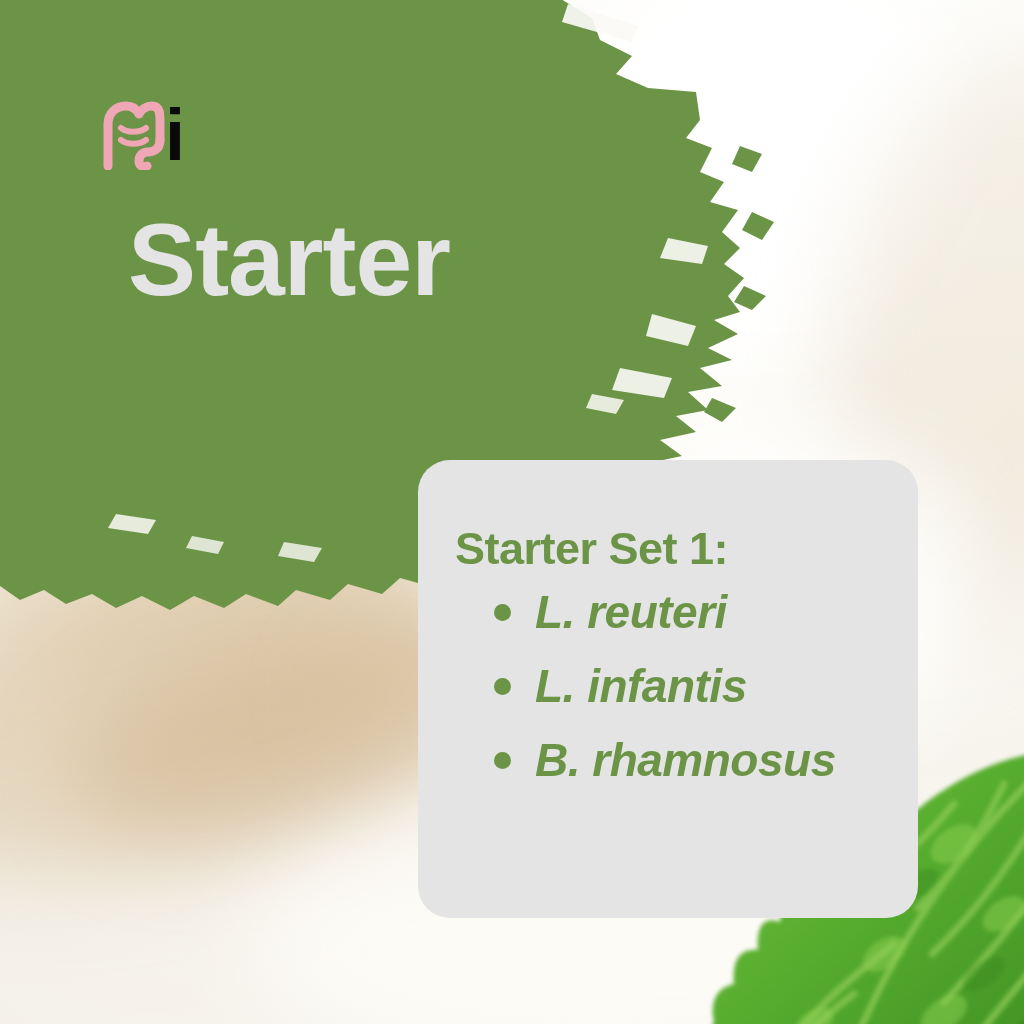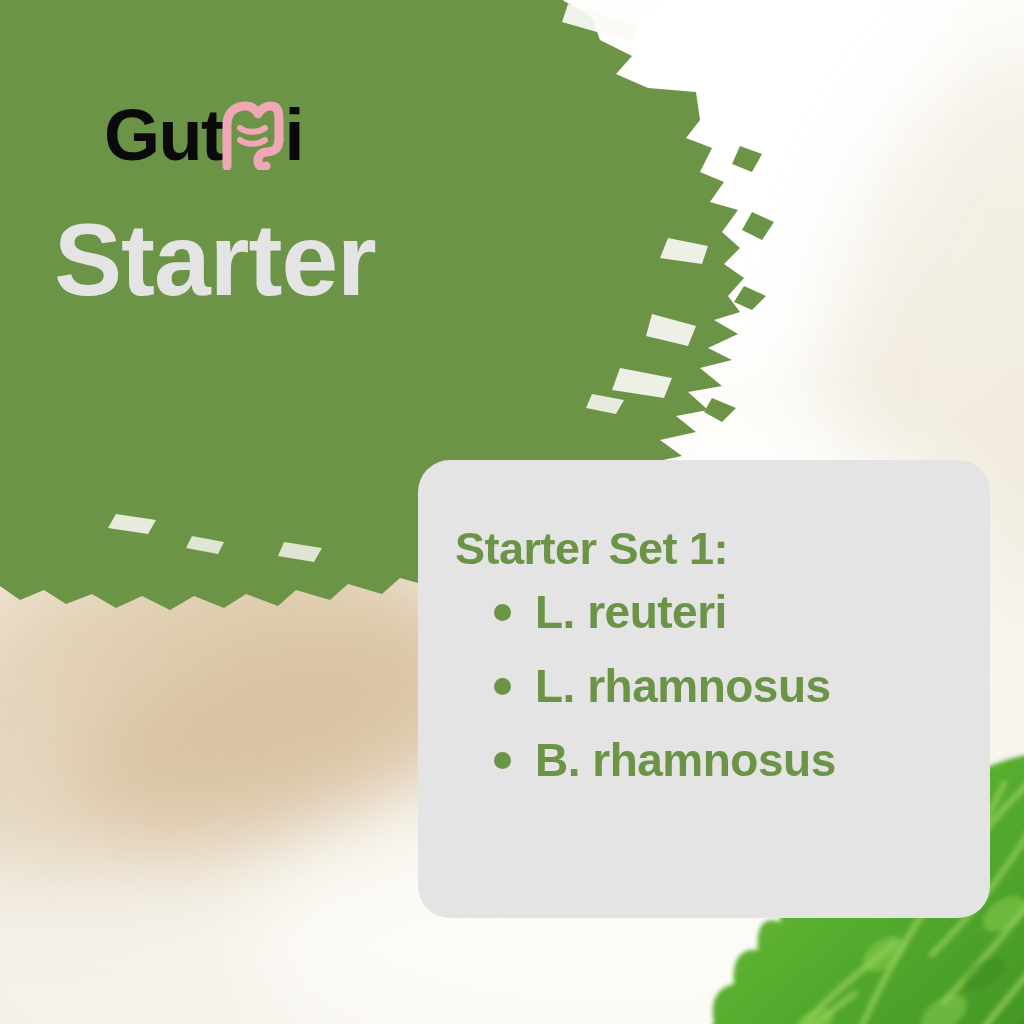--- a/index.html
+++ b/index.html
@@ -44,34 +44,34 @@
   
   .logo{position:absolute;left:104px;top:96px;display:flex;align-items:center;height:78px;}
   .logo-txt{
     font-size:72px;font-weight:bold;color:#0a0a0a;letter-spacing:-1.5px;line-height:1;
   }
   .logo-mark{width:66px;height:70px;margin:0 -2px 0 -3px;display:block;}
 
   
   .headline{
     position:absolute;left:54px;top:188px;width:470px;
-    text-align:left;color:#e4e4e4;
+    text-align:center;color:#e4e4e4;
     font-size:102px;font-weight:bold;line-height:1.42;letter-spacing:-1px;
   }
 
   
   .card{
-    position:absolute;left:418px;top:460px;width:572px;height:458px;
+    position:absolute;left:418px;top:460px;width:500px;height:458px;
     background:#e4e4e4;border-radius:32px;
     box-sizing:border-box;padding:66px 30px 0 28px;
   }
   .card-title{
     color:#6b9447;font-size:45px;font-weight:bold;line-height:1;margin:0 0 18px 9px;letter-spacing:-.5px;
   }
-  .card-list{list-style:none;margin:0;padding:0;}
+  .card-list{list-style:none;margin:0;padding:0;font-style:italic;}
   .card-list li{
     display:flex;align-items:center;gap:24px;
     color:#6b9447;font-size:46px;font-weight:bold;line-height:1;
     margin:0 0 28px 48px;letter-spacing:-.5px;
   }
   .bullet{
     flex:0 0 auto;width:17px;height:17px;border-radius:50%;background:#6b9447;display:block;
   }
 </style>
 </head>
@@ -165,21 +165,20 @@
         <path d="M120,518 L160,524 L152,538 L112,532 Z" opacity=".85"></path>
         <path d="M196,540 L228,546 L222,558 L190,552 Z" opacity=".8"></path>
         <path d="M288,546 L326,552 L318,566 L282,560 Z" opacity=".8"></path>
         <path d="M512,500 L560,510 L552,526 L506,516 Z" opacity=".8"></path>
         <path d="M596,470 L632,478 L626,492 L590,484 Z" opacity=".8"></path>
       </g>
     </svg>
   </div>
 
   <div class="logo">
-    <span class="logo-txt">Gut</span>
     <span class="logo-mark">
       <svg viewBox="0 0 66 70" width="66" height="70" aria-hidden="true">
         <g fill="none" stroke="#f0a7b5" stroke-width="9" stroke-linecap="round" stroke-linejoin="round">
           <path d="M7,66 L7,24 C7,13 15,6 25,6 C32,6 36,10 38,14 C40,10 45,6 51,6 C59,6 59,14 59,22 L59,40"></path>
           <path d="M59,40 C59,50 52,52 47,52 C41,52 38,56 38,61 C38,66 42,68 46,66"></path>
         </g>
         <g fill="none" stroke="#f0a7b5" stroke-width="6" stroke-linecap="round">
           <path d="M20,28 C26,33 38,33 45,28"></path>
           <path d="M20,40 C26,45 38,45 45,40"></path>
         </g>
@@ -194,21 +193,21 @@
 
   <div class="card">
     <div class="card-title">Starter Set 1:</div>
     <ul class="card-list">
       <li>
         <span class="bullet"></span>
         <span>L. reuteri</span>
       </li>
       <li>
         <span class="bullet"></span>
-        <span>L. rhamnosus</span>
+        <span>L. infantis</span>
       </li>
       <li>
         <span class="bullet"></span>
         <span>B. rhamnosus</span>
       </li>
     </ul>
   </div>
 
 </div>
 

